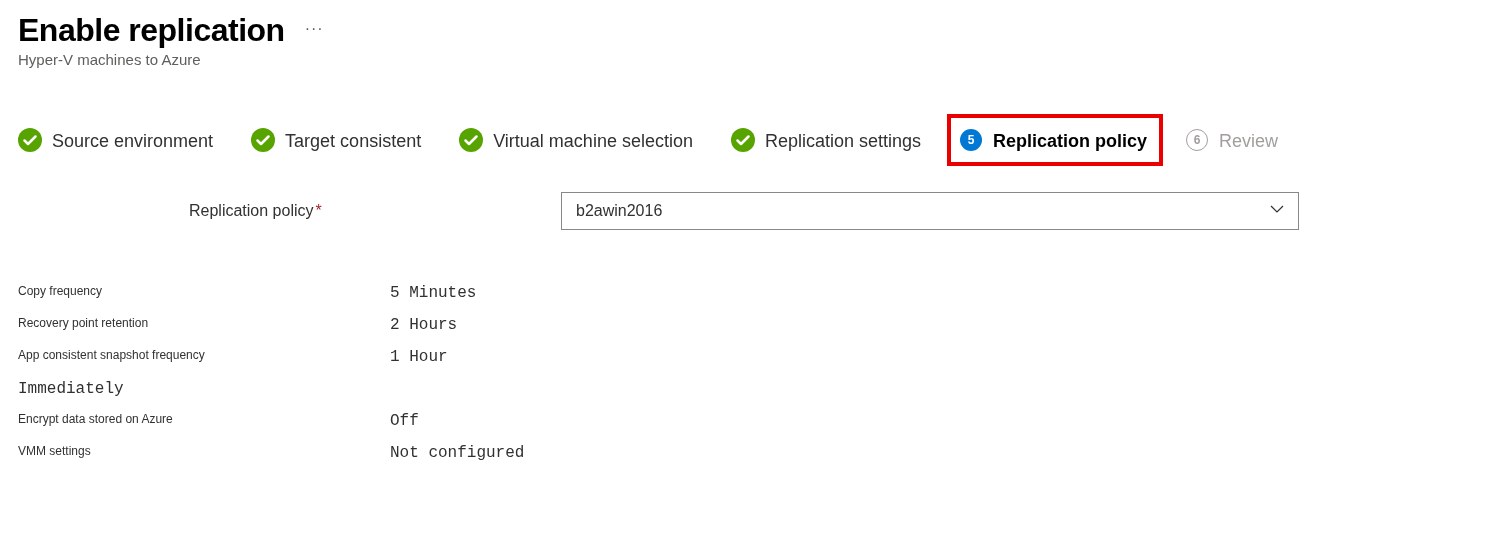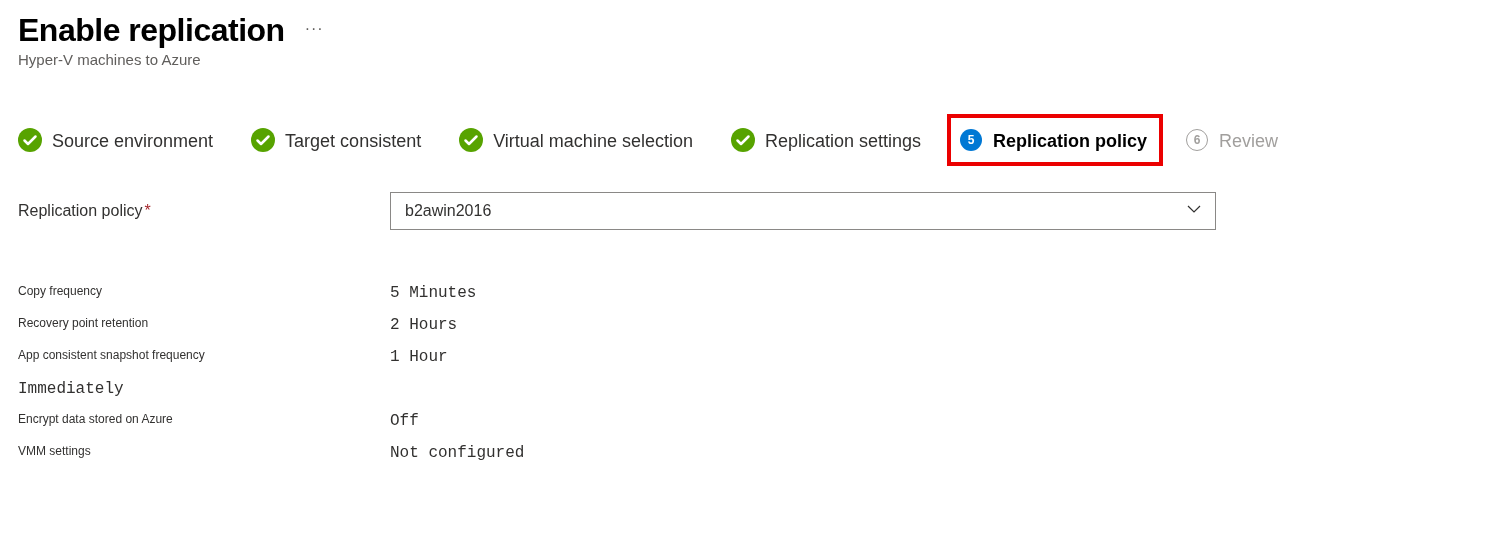--- a/index.html
+++ b/index.html
@@ -96,32 +96,33 @@
       color: #a19f9d;
       background: #ffffff;
     }
     .step-inactive .step-label {
       color: #a19f9d;
     }
     .form-row {
       display: flex;
       align-items: center;
       margin-bottom: 14px;
+      justify-content: center;
     }
     .form-label-col {
       width: 372px;
       font-size: 16px;
       color: #323130;
     }
     .required {
       color: #a4262c;
       margin-left: 2px;
     }
     .dropdown {
-      width: 826px;
+      width: 738px;
       height: 38px;
       border: 1px solid #8a8886;
       padding: 0 14px;
       display: flex;
       align-items: center;
       justify-content: space-between;
       font-size: 16px;
       color: #323130;
       cursor: pointer;
       background: #ffffff;

